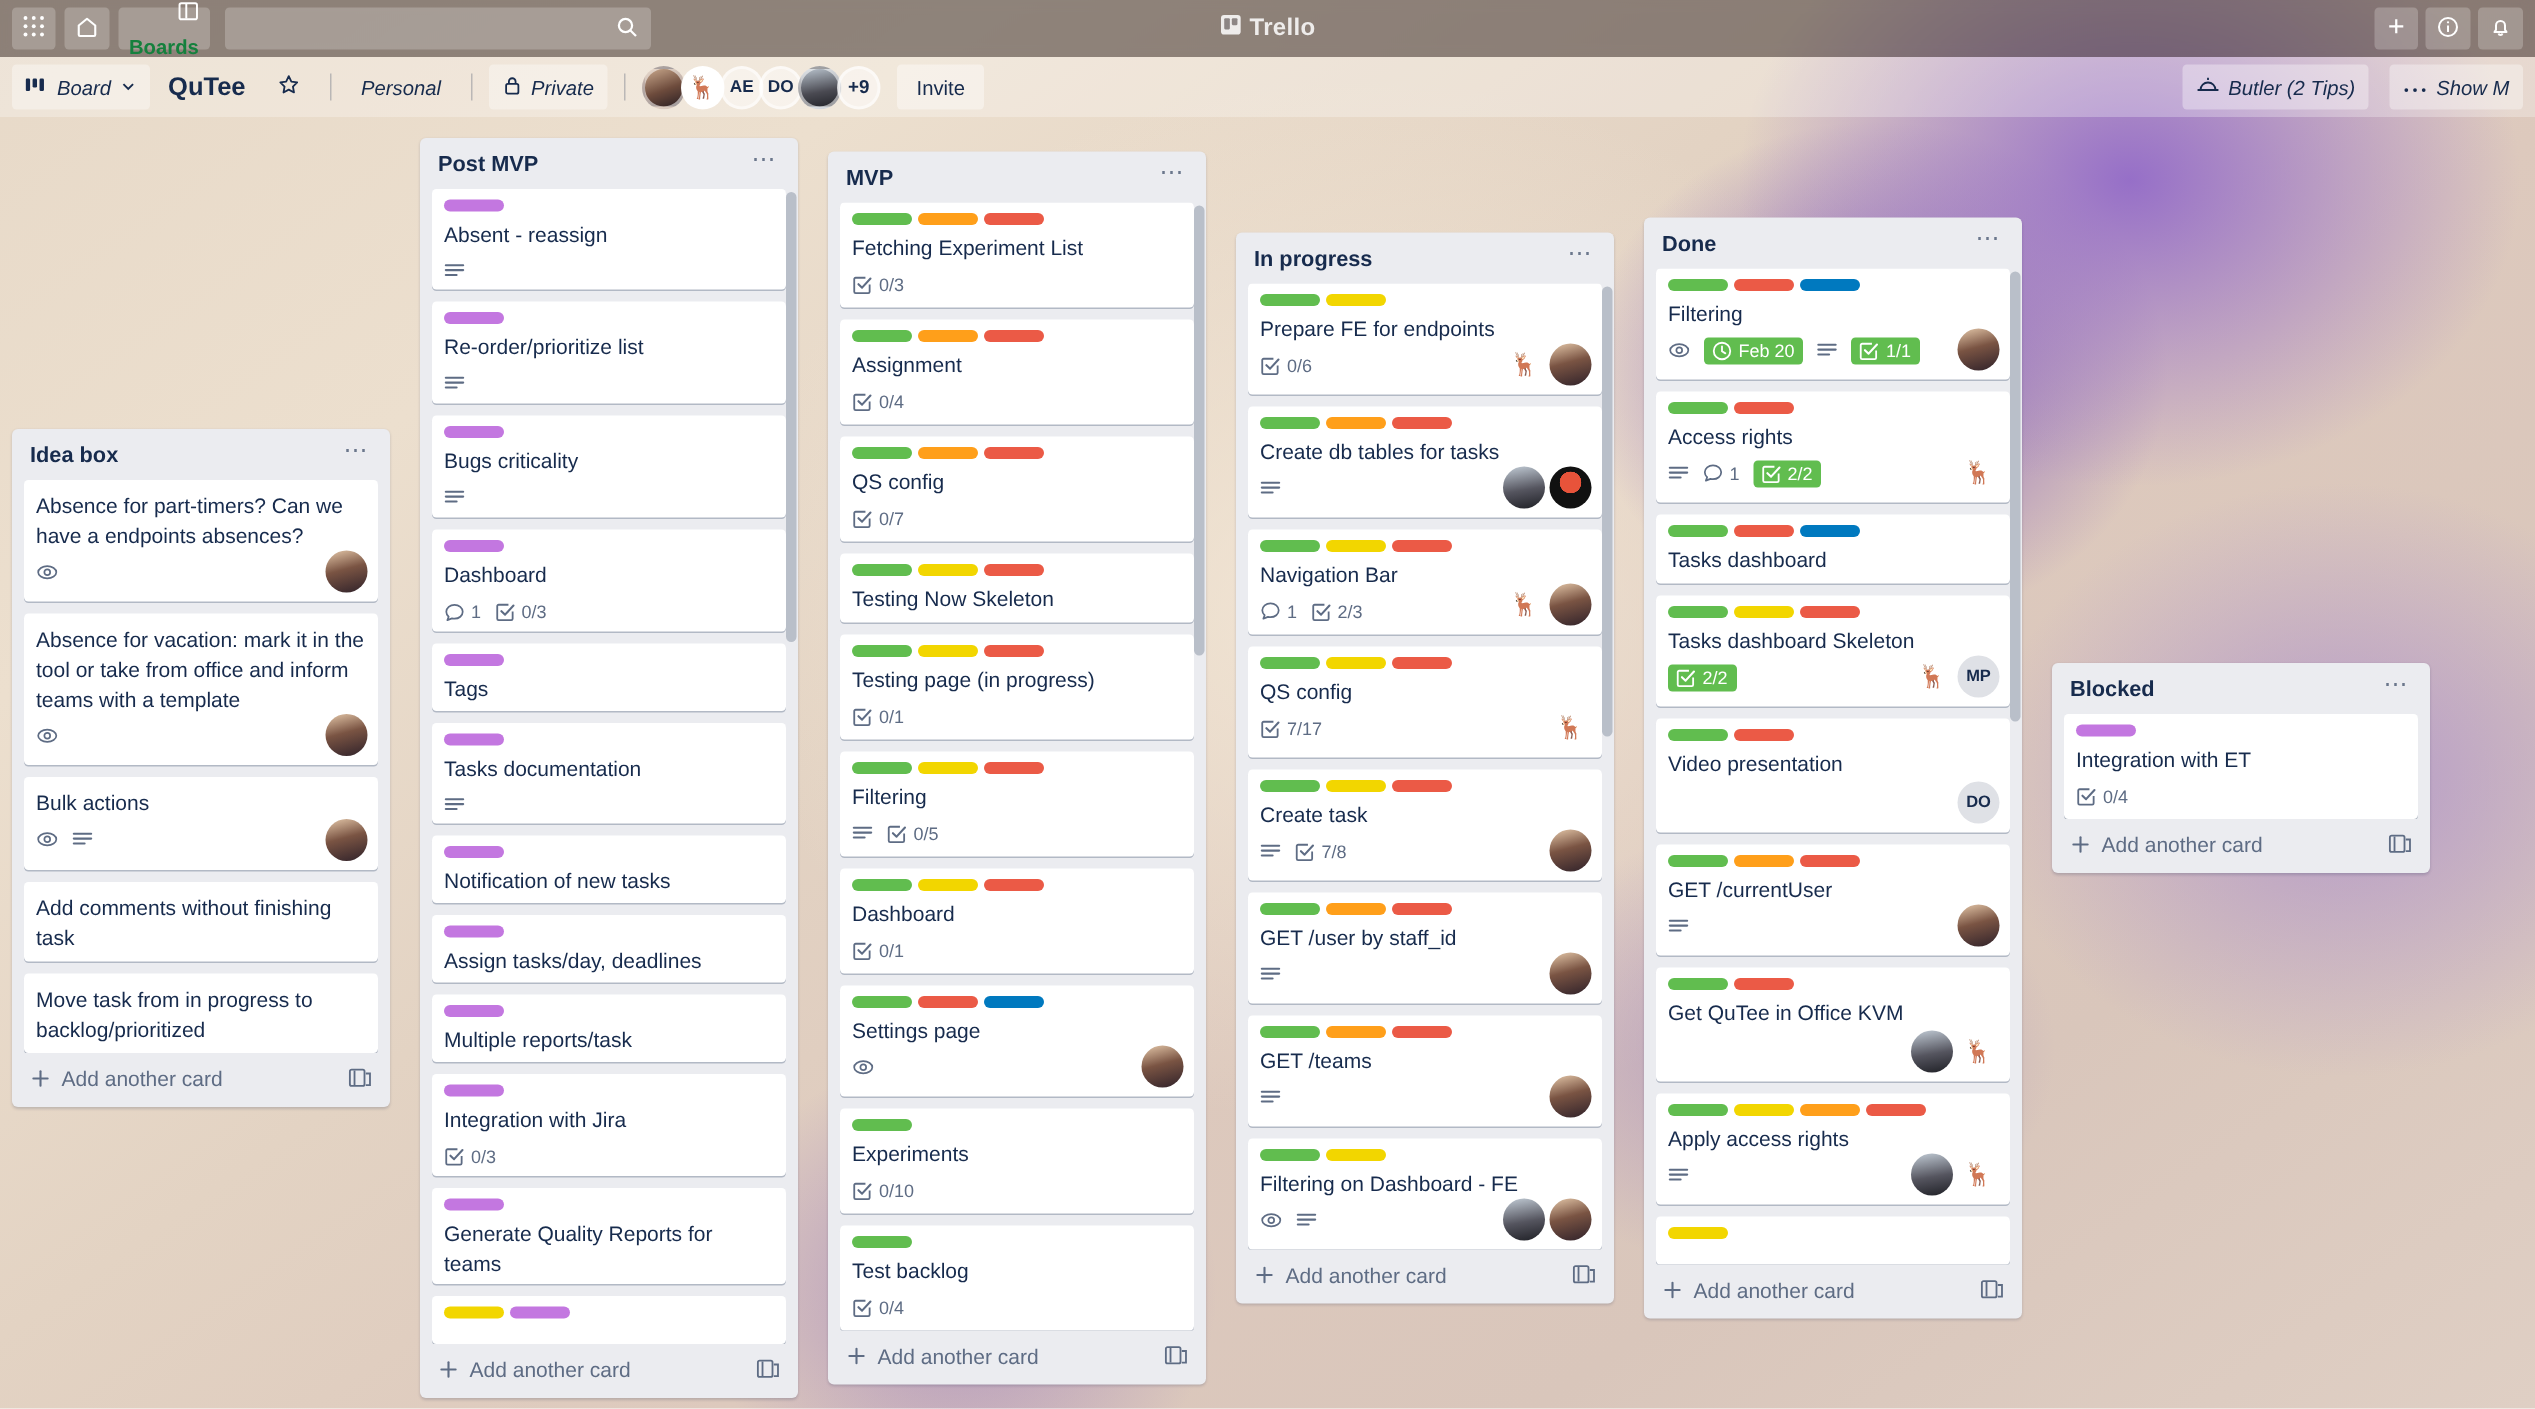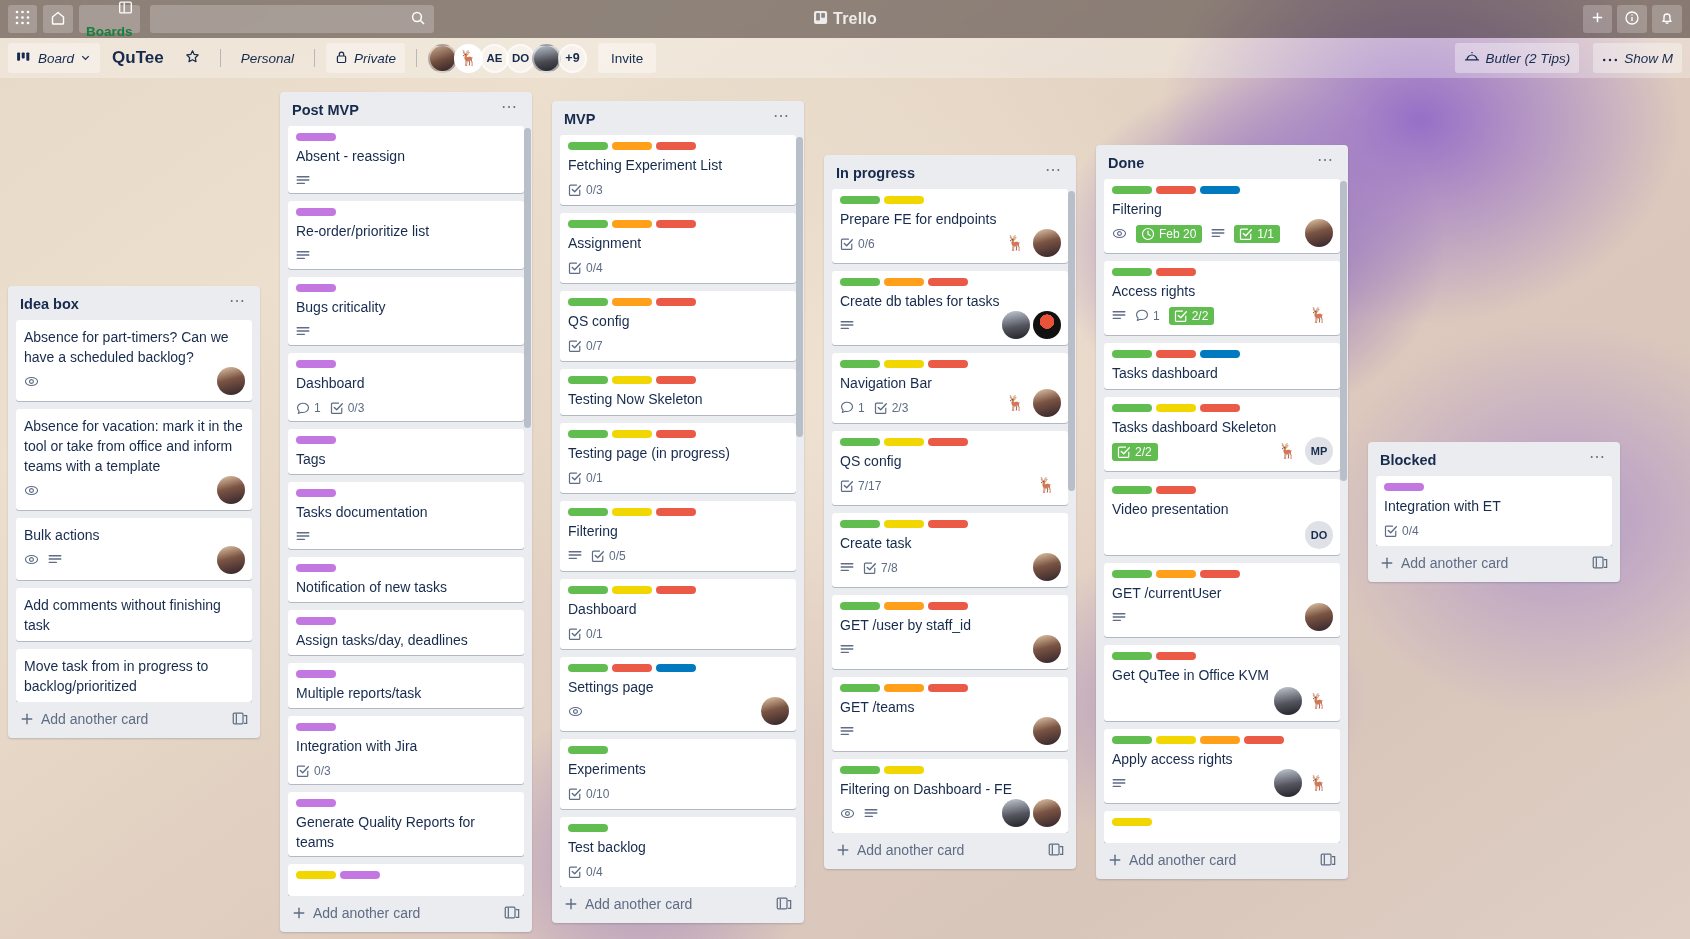--- a/index.html
+++ b/index.html
@@ -324,21 +324,21 @@
 </div>
 
 <div class="board" id="board-root">
     <div class="list">
       <div class="list-header">
         <span class="list-title">Idea box</span>
         <span class="list-menu">⋯</span>
       </div>
       <div class="cards">
         <div class="card" style="padding-bottom: 10px; min-height: 62px;">
-          <div class="card-title">Absence for part-timers? Can we have a scheduled backlog?</div>
+          <div class="card-title">Absence for part-timers? Can we have a endpoints absences?</div>
           <div class="badges">
             <span class="badge">
               <svg class="icon-sm" width="15" height="11" viewBox="0 0 16 12" fill="none" stroke="#5e6c84" stroke-width="1.25">
                 <ellipse cx="8" cy="6" rx="6.6" ry="4.4"></ellipse>
                 <circle cx="8" cy="6" r="2.1"></circle>
               </svg>
             </span>
           </div>
           <div class="card-members">
             <span class="cm p-woman"></span>

